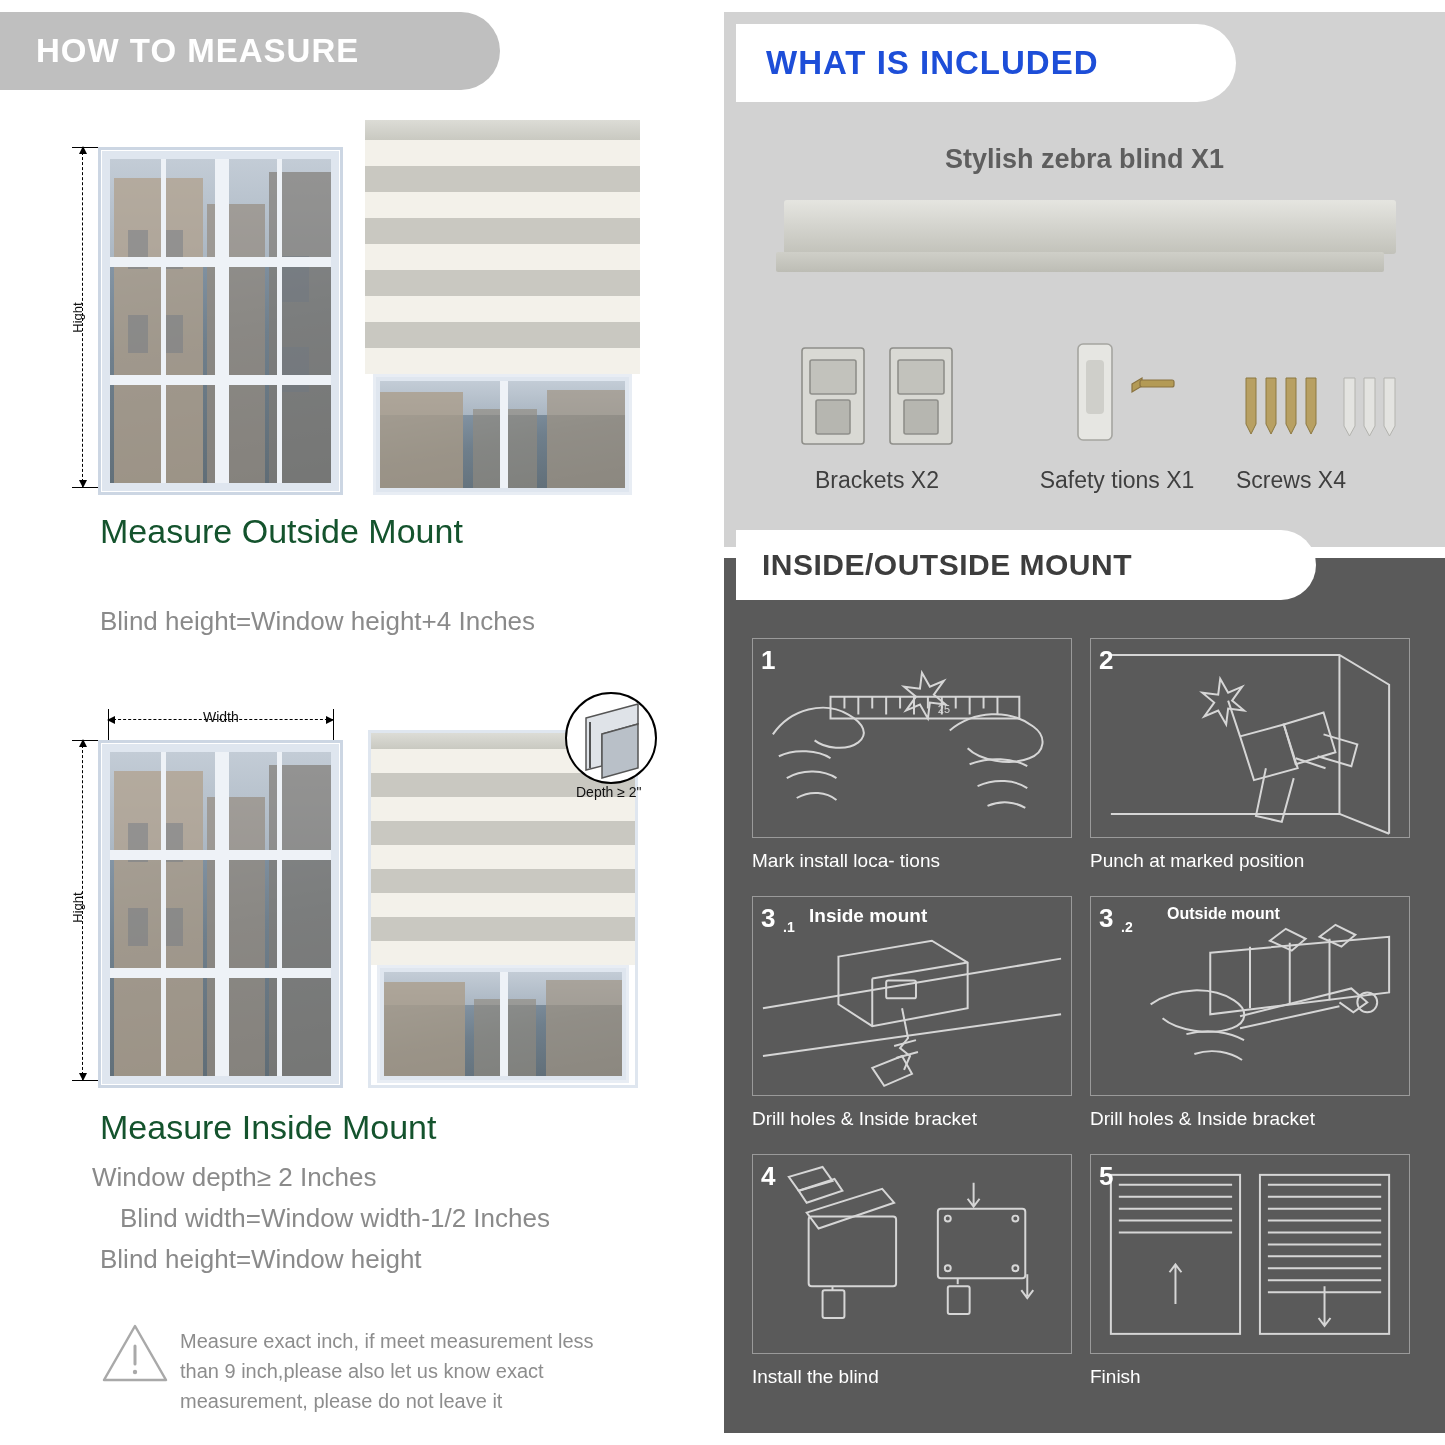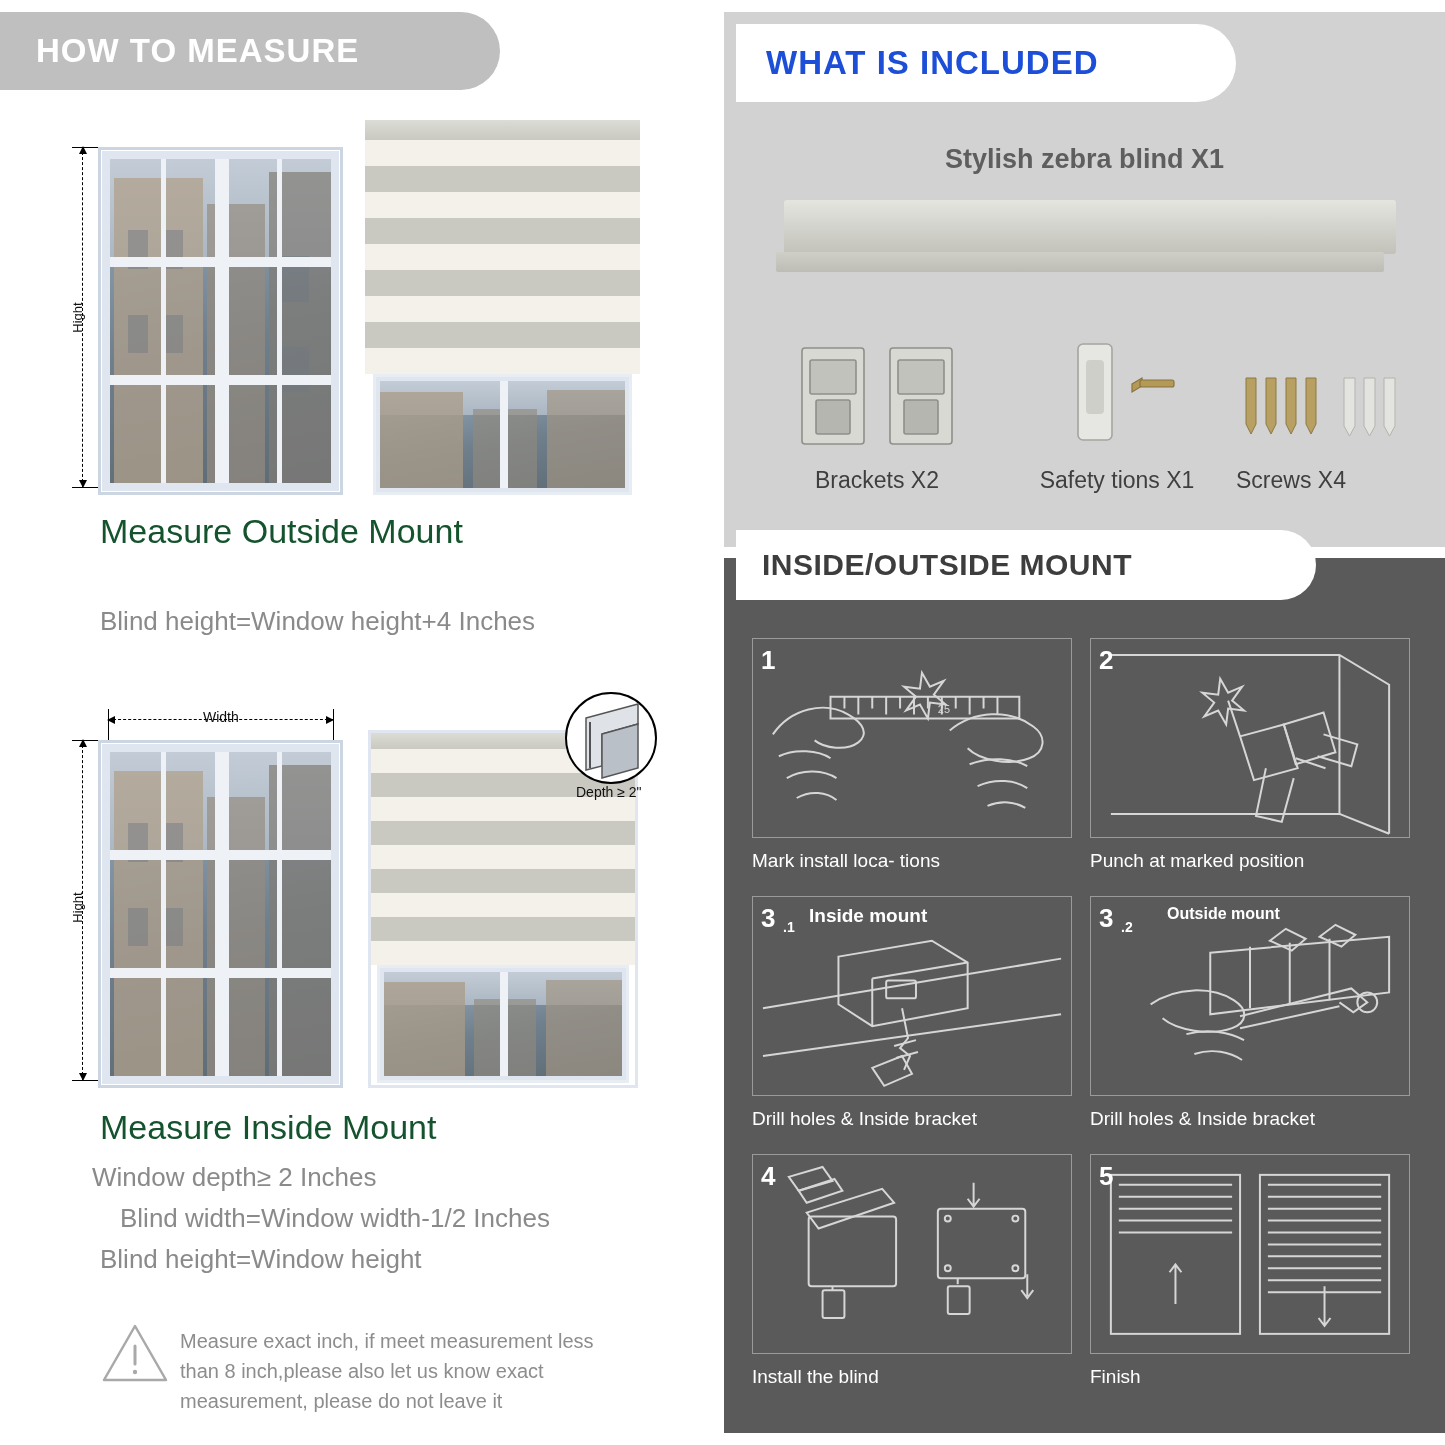--- a/index.html
+++ b/index.html
@@ -360,21 +360,21 @@
     <div class="mount-line" style="left:92px; top:1162px;">Window depth≥ 2 Inches</div>
     <div class="mount-line" style="left:100px; top:1203px;margin-left:20px;">Blind width=Window width-1/2 Inches</div>
     <div class="mount-line" style="left:100px; top:1244px;">Blind height=Window height</div>
 
     <div class="note-box">
       <svg class="tri-svg" width="70" height="64" viewBox="0 0 70 64">
         <path d="M35 4 L66 58 L4 58 Z" fill="none" stroke="#a9a9a9" stroke-width="2.5" stroke-linejoin="round"></path>
         <line x1="35" y1="24" x2="35" y2="42" stroke="#a9a9a9" stroke-width="3" stroke-linecap="round"></line>
         <circle cx="35" cy="50" r="2.2" fill="#a9a9a9"></circle>
       </svg>
-      <div class="note-text">Measure exact inch, if meet measurement less than 8 inch,please also let us know exact measurement, please do not leave it</div>
+      <div class="note-text">Measure exact inch, if meet measurement less than 9 inch,please also let us know exact measurement, please do not leave it</div>
     </div>
   </div>
 
   <div class="right-col">
 
     <div class="included-panel">
       <div class="pill-included">WHAT IS INCLUDED</div>
 
       <div class="inc-title">Stylish zebra blind X1</div>
 

